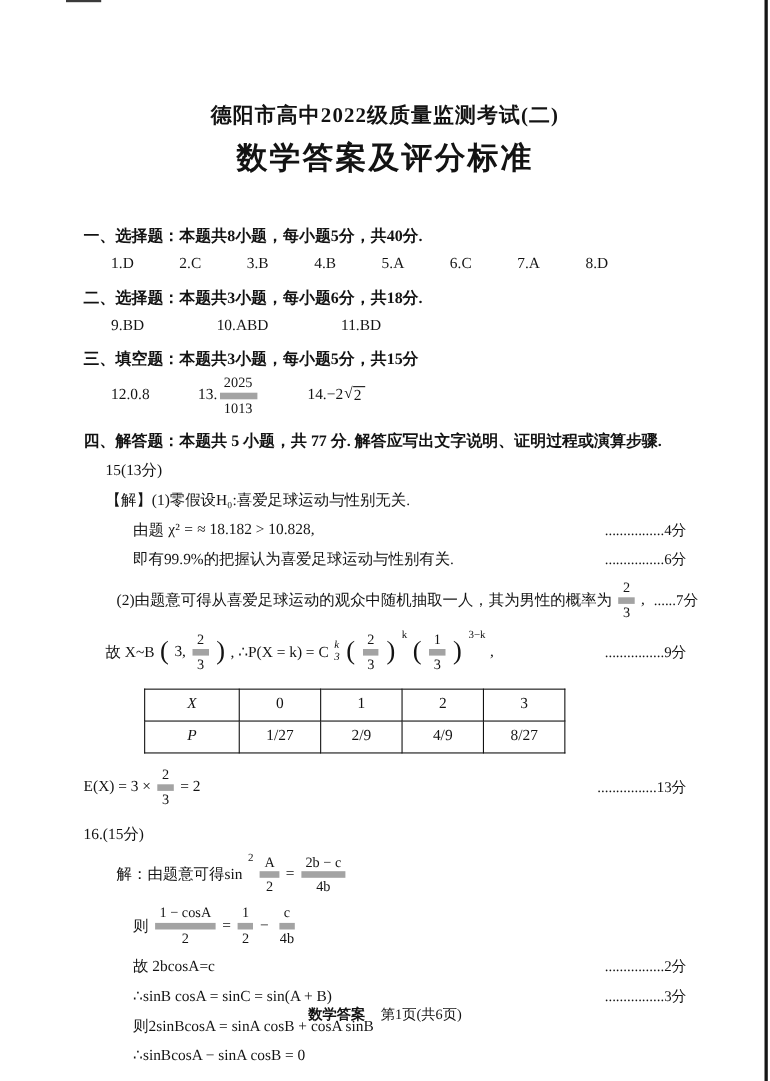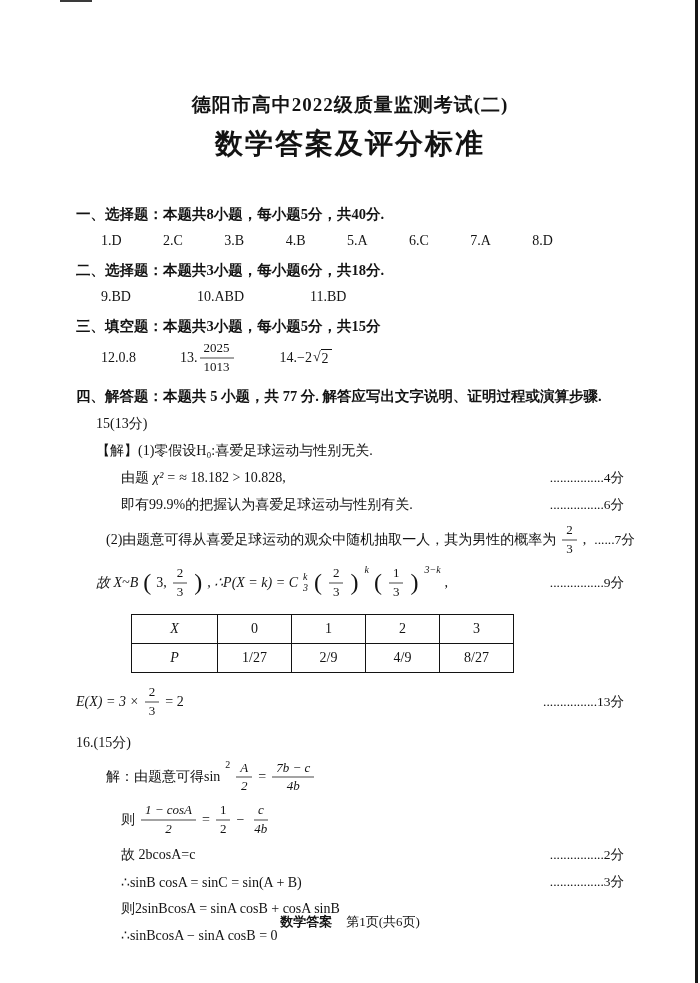--- a/index.html
+++ b/index.html
@@ -31,23 +31,23 @@
   .score { font-size:13.5px; white-space:nowrap; padding-left:8px; }
   .plain { display:block; font-size:14px; margin-top:9px; }
 
   .in1 { margin-left:20px; }
   .in2 { margin-left:30px; }
   .in3 { margin-left:45px; }
   .in5 { }
 
   .frac { display:inline-flex; flex-direction:column; align-items:center; line-height:1.15;
           font-size:13px; margin:0 2px; vertical-align:middle; }
-  .frac .num { display:block; padding:0 4px 1px; border-bottom:2px solid #a3a3a3; }
+  .frac .num { display:block; padding:0 4px 1px; border-bottom:6px solid #a3a3a3; }
   .frac .den { display:block; padding:1px 4px 0; text-align:center; }
-  .mi { font-style:italic; }
+  .mi { }
 
   .bp { font-size:24px; font-weight:400; line-height:0.9; padding:0 1px; }
   .exp { font-size:10px; align-self:flex-start; margin-top:-2px; margin-left:1px; }
   .supsub { display:inline-flex; flex-direction:column; align-items:flex-start; font-size:10px;
             line-height:1.05; margin:0 1px; font-style:italic; }
 
   .sqrt { display:inline-flex; align-items:flex-start; margin-left:1px; }
   .sqrt .rad-sign { line-height:1.1; }
   .sqrt .radicand { border-top:1px solid #131313; padding:0 3px 0 1px; line-height:1.25; }
 
@@ -212,21 +212,21 @@
   <div class="line in2">
     <span class="expr">
       <span>解：由题意可得sin</span>
       <span class="exp">2</span>
       <span class="frac mi">
         <span class="num">A</span>
         <span class="den">2</span>
       </span>
       <span>=</span>
       <span class="frac mi">
-        <span class="num">7b − c</span>
+        <span class="num">2b − c</span>
         <span class="den">4b</span>
       </span>
     </span>
   </div>
 
   <div class="line in3">
     <span class="expr">
       <span>则</span>
       <span class="frac mi">
         <span class="num">1 − cosA</span>

